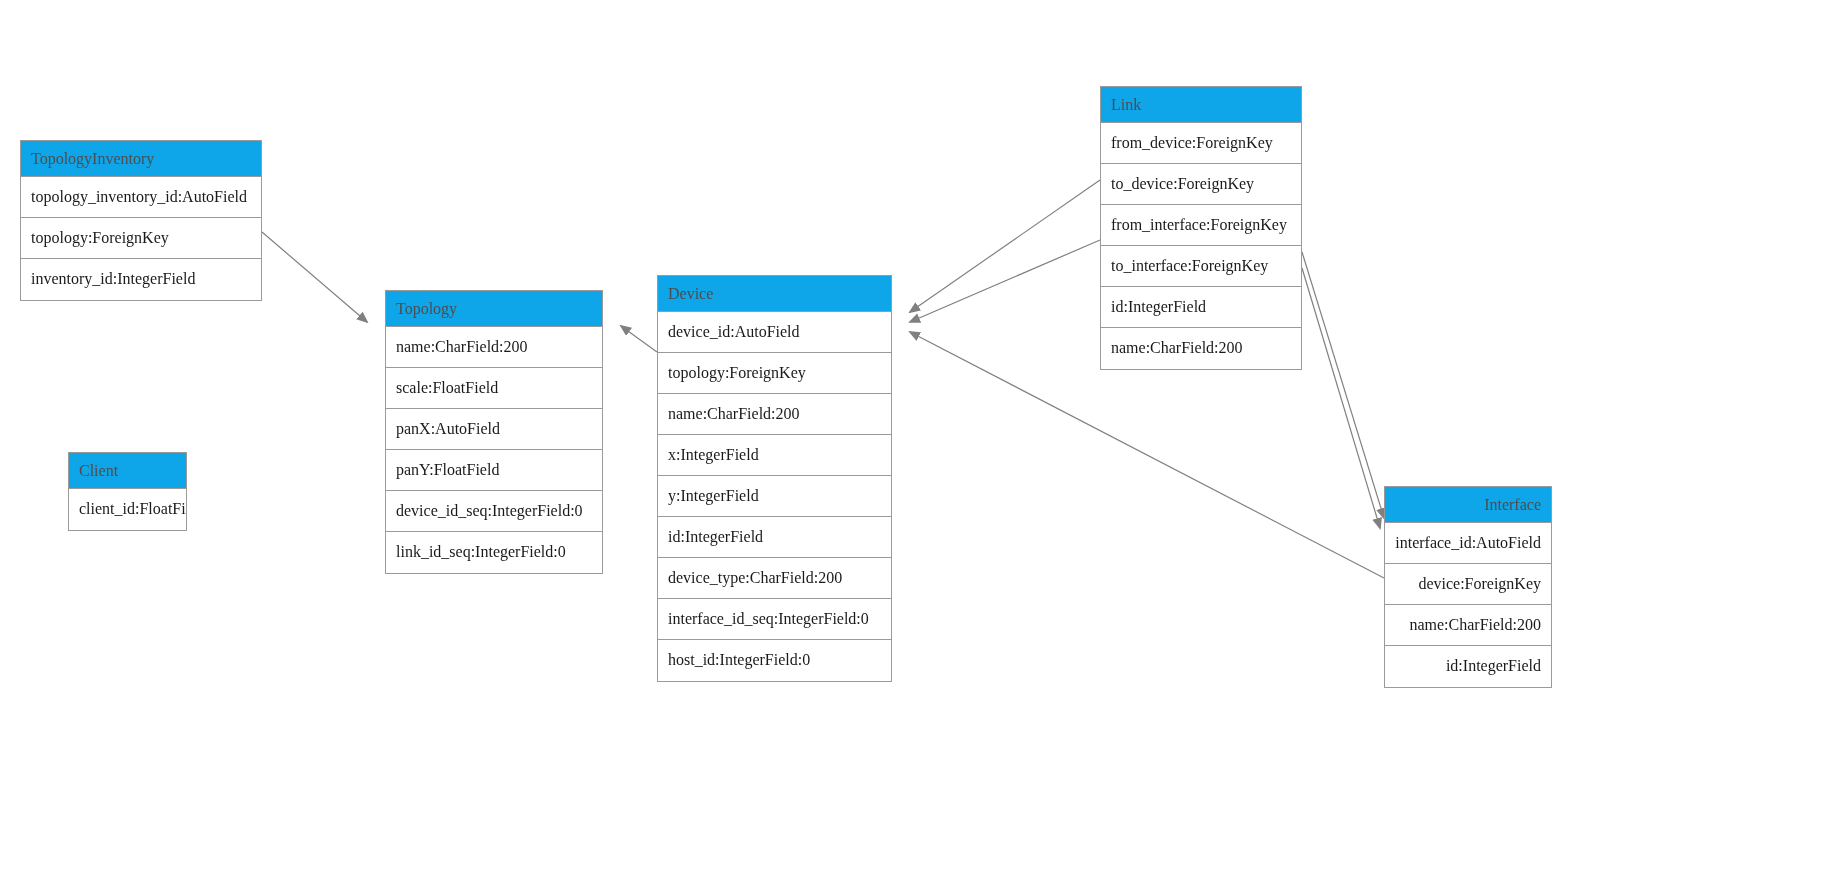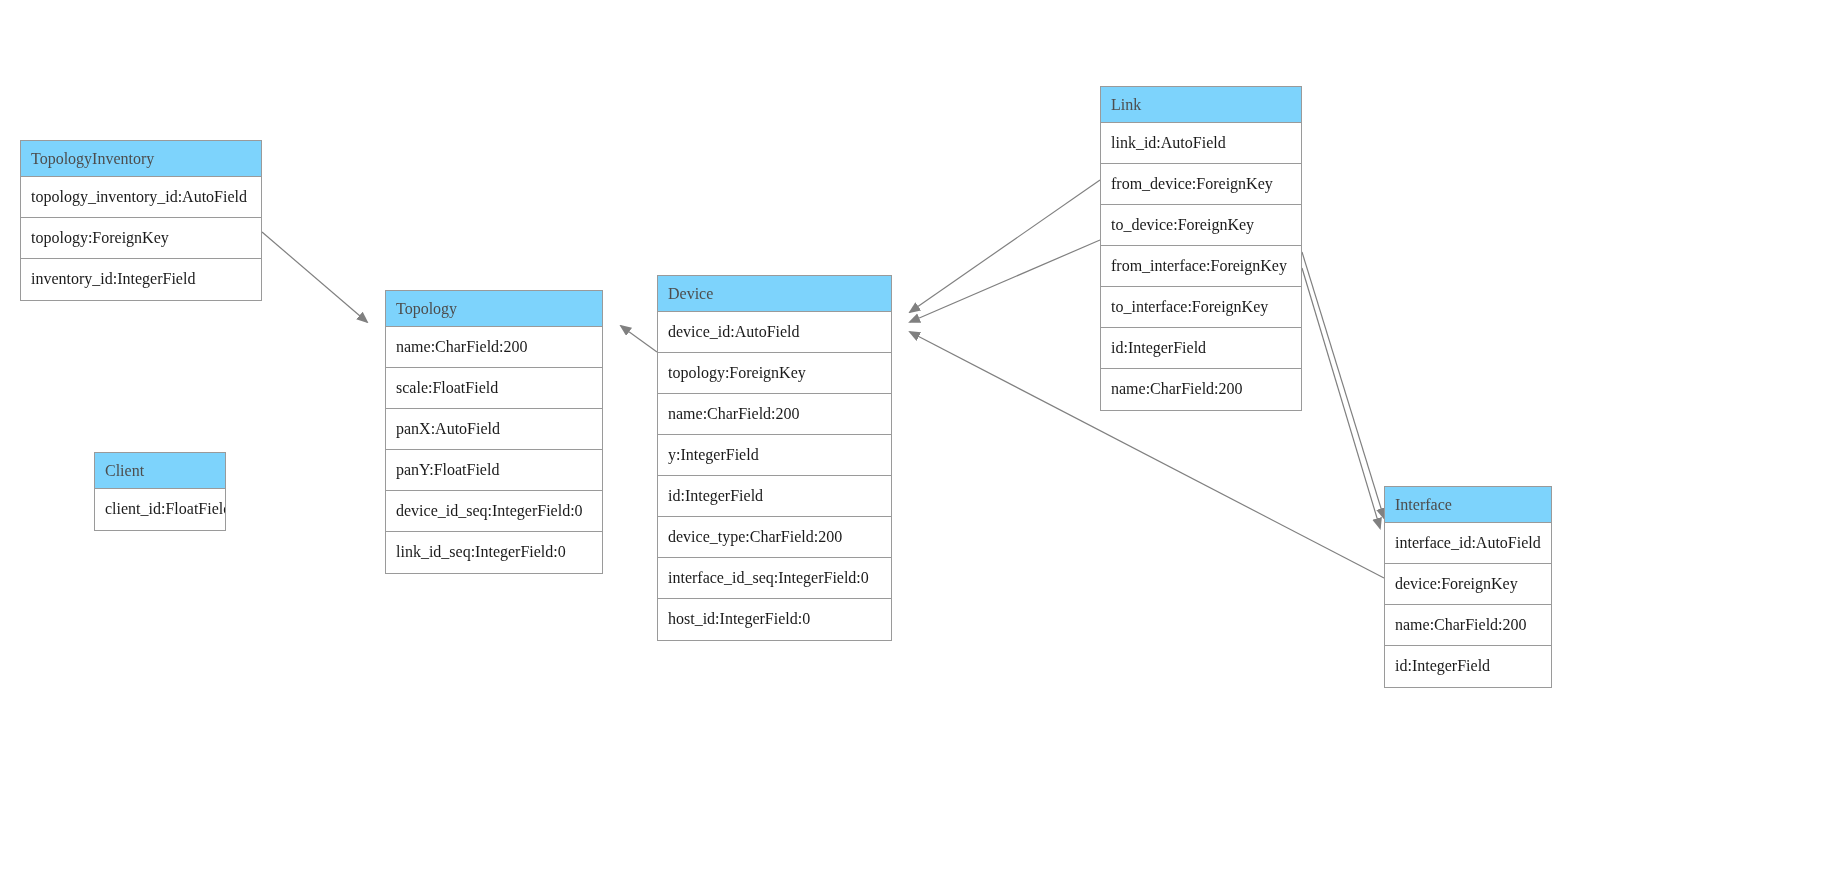--- a/index.html
+++ b/index.html
@@ -23,21 +23,21 @@
     height: 874px;
     pointer-events: none;
   }
   .entity {
     position: absolute;
     border: 1px solid #9a9a9a;
     background: #ffffff;
     box-sizing: border-box;
   }
   .entity-title {
-    background: #7dd3fc;
+    background: #0ea5e9;
     border-bottom: 1px solid #9a9a9a;
     color: #4d4d4d;
     font-size: 16px;
     padding: 8px 10px;
     box-sizing: border-box;
     height: 36px;
     line-height: 20px;
     white-space: nowrap;
     overflow: hidden;
   }
@@ -99,44 +99,44 @@
     <div class="entity-field">panY:FloatField</div>
     <div class="entity-field">device_id_seq:IntegerField:0</div>
     <div class="entity-field">link_id_seq:IntegerField:0</div>
   </div>
 
   <div class="entity" style="left:657px; top:275px; width:235px;">
     <div class="entity-title">Device</div>
     <div class="entity-field">device_id:AutoField</div>
     <div class="entity-field">topology:ForeignKey</div>
     <div class="entity-field">name:CharField:200</div>
+    <div class="entity-field">x:IntegerField</div>
     <div class="entity-field">y:IntegerField</div>
     <div class="entity-field">id:IntegerField</div>
     <div class="entity-field">device_type:CharField:200</div>
     <div class="entity-field">interface_id_seq:IntegerField:0</div>
     <div class="entity-field">host_id:IntegerField:0</div>
   </div>
 
   <div class="entity" style="left:1100px; top:86px; width:202px;">
     <div class="entity-title">Link</div>
-    <div class="entity-field">link_id:AutoField</div>
     <div class="entity-field">from_device:ForeignKey</div>
     <div class="entity-field">to_device:ForeignKey</div>
     <div class="entity-field">from_interface:ForeignKey</div>
     <div class="entity-field">to_interface:ForeignKey</div>
     <div class="entity-field">id:IntegerField</div>
     <div class="entity-field">name:CharField:200</div>
   </div>
 
-  <div class="entity" style="left:1384px; top:486px; width:168px;">
+  <div class="entity" style="left:1384px; top:486px; width:168px;text-align:right;">
     <div class="entity-title">Interface</div>
     <div class="entity-field">interface_id:AutoField</div>
     <div class="entity-field">device:ForeignKey</div>
     <div class="entity-field">name:CharField:200</div>
     <div class="entity-field">id:IntegerField</div>
   </div>
 
-  <div class="entity" style="left:68px; top:452px; width:132px;margin-left:26px;">
+  <div class="entity" style="left:68px; top:452px; width:119px;">
     <div class="entity-title">Client</div>
     <div class="entity-field">client_id:FloatField</div>
   </div>
 
 </div>
 
 </body></html>

